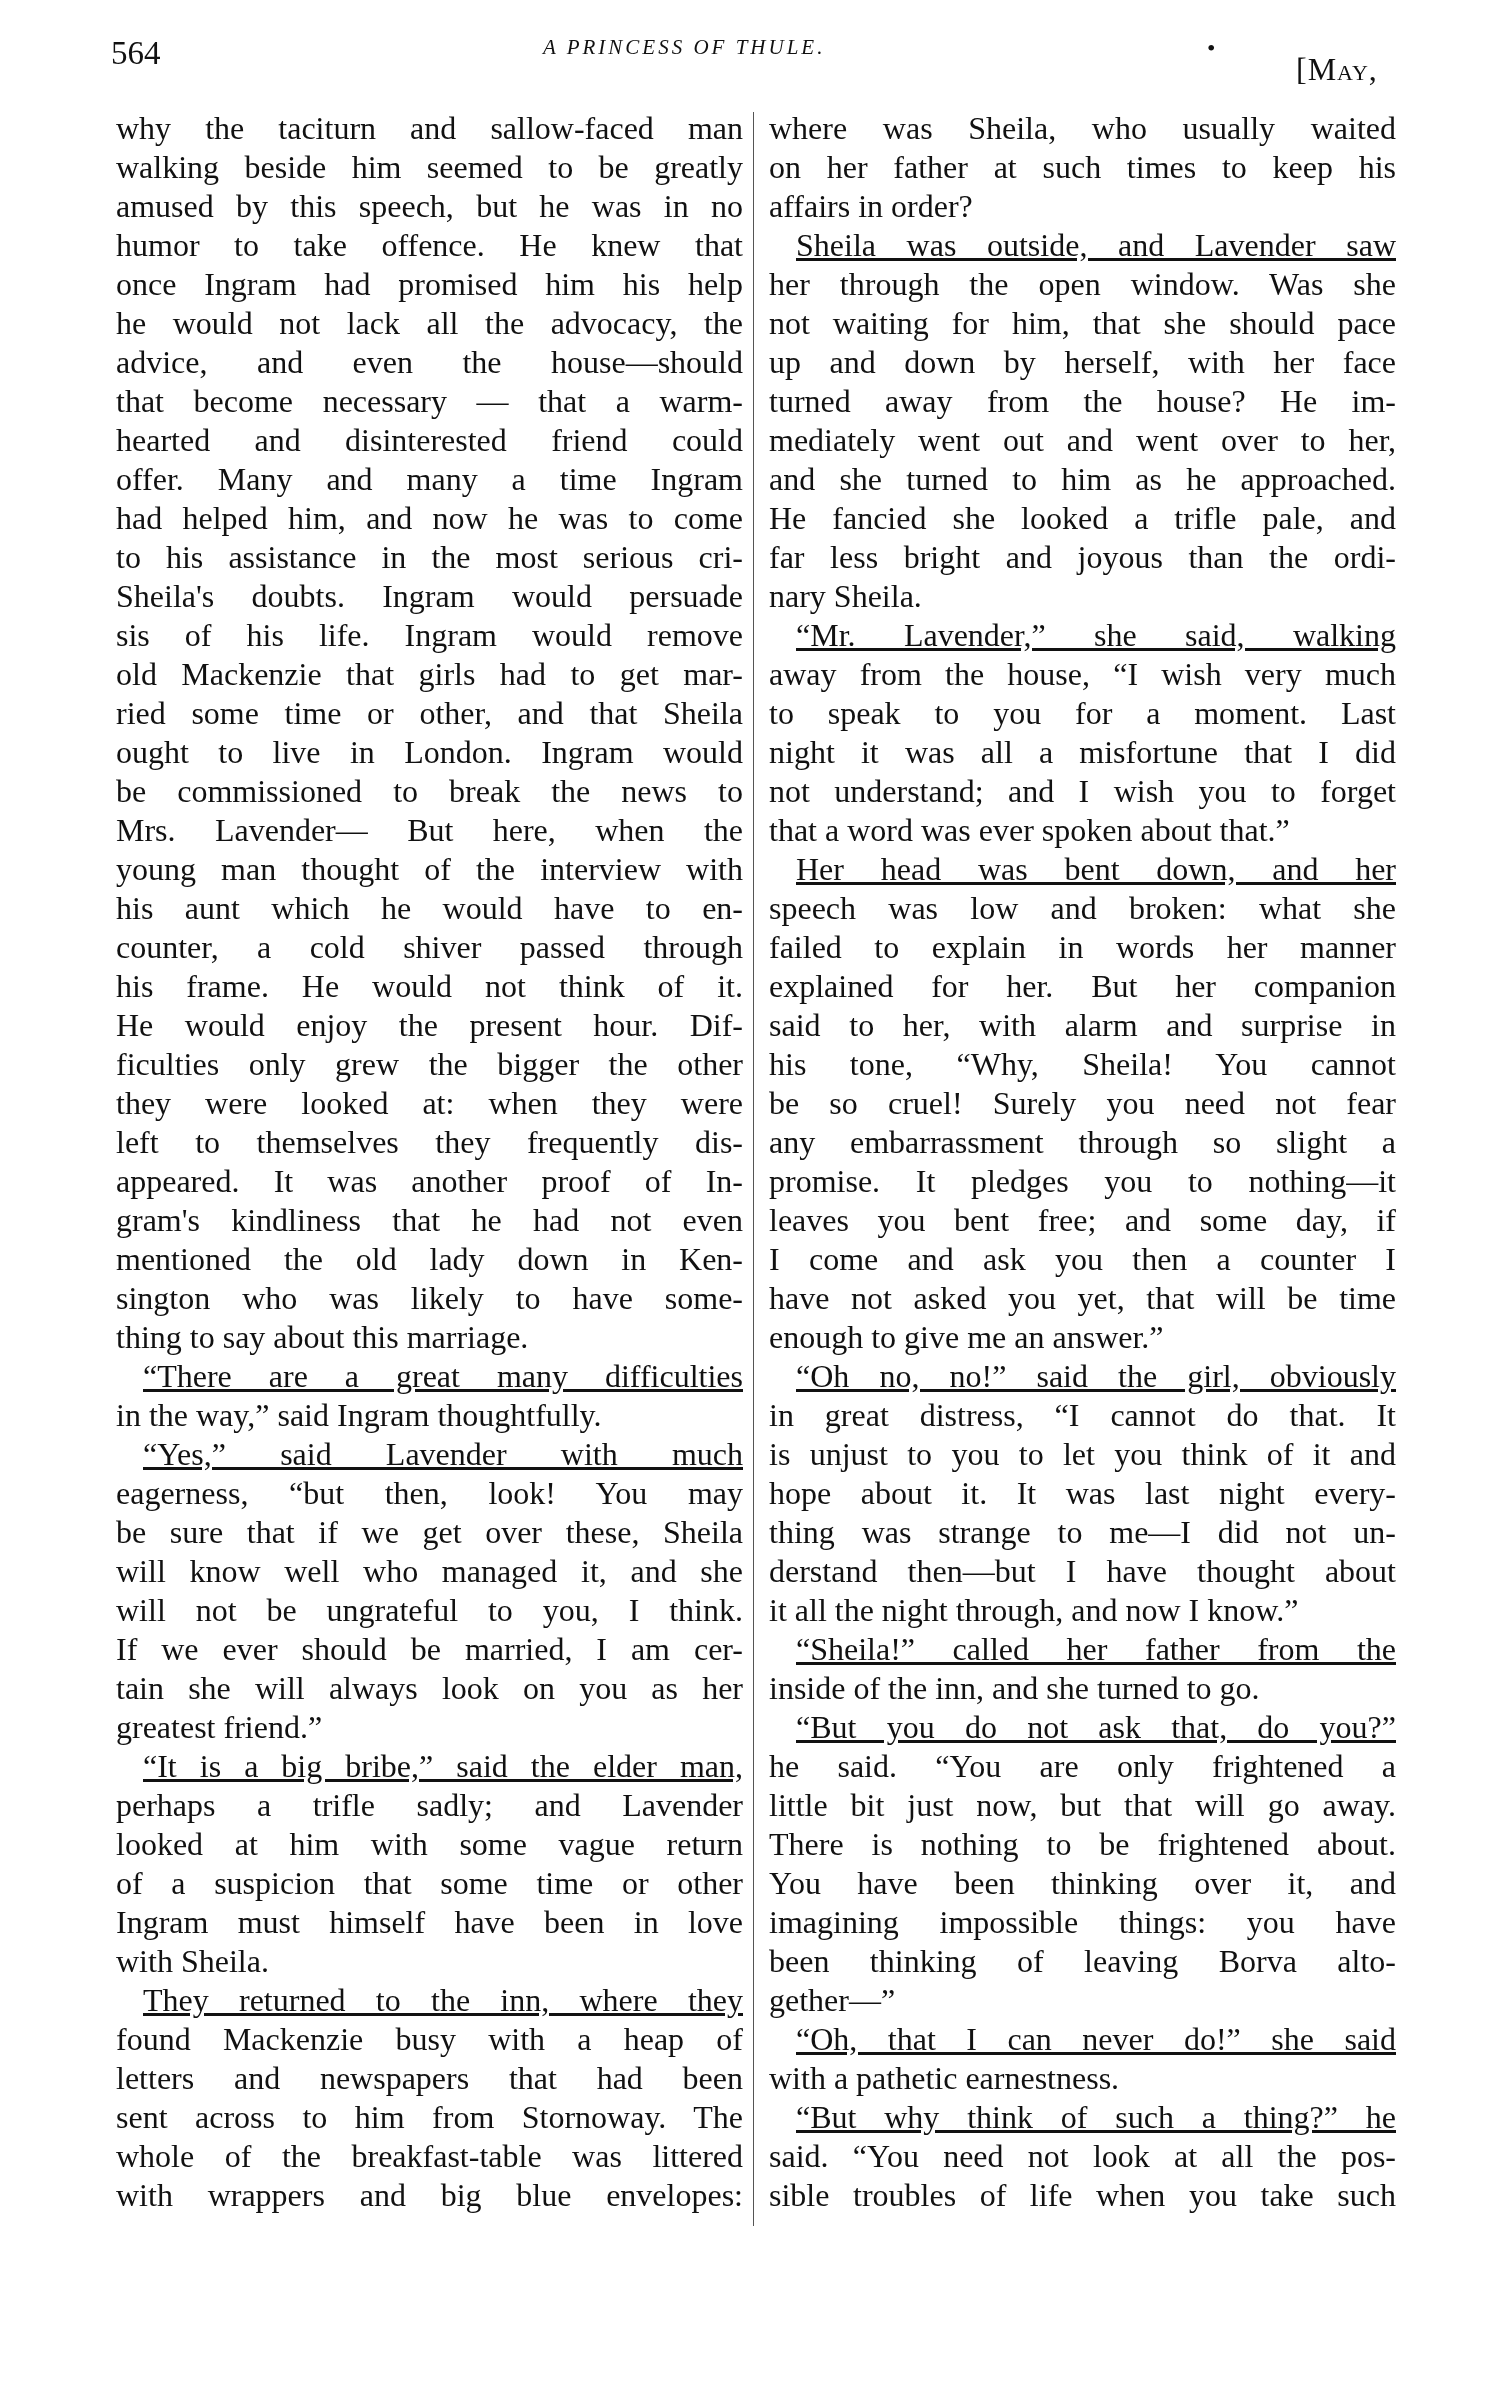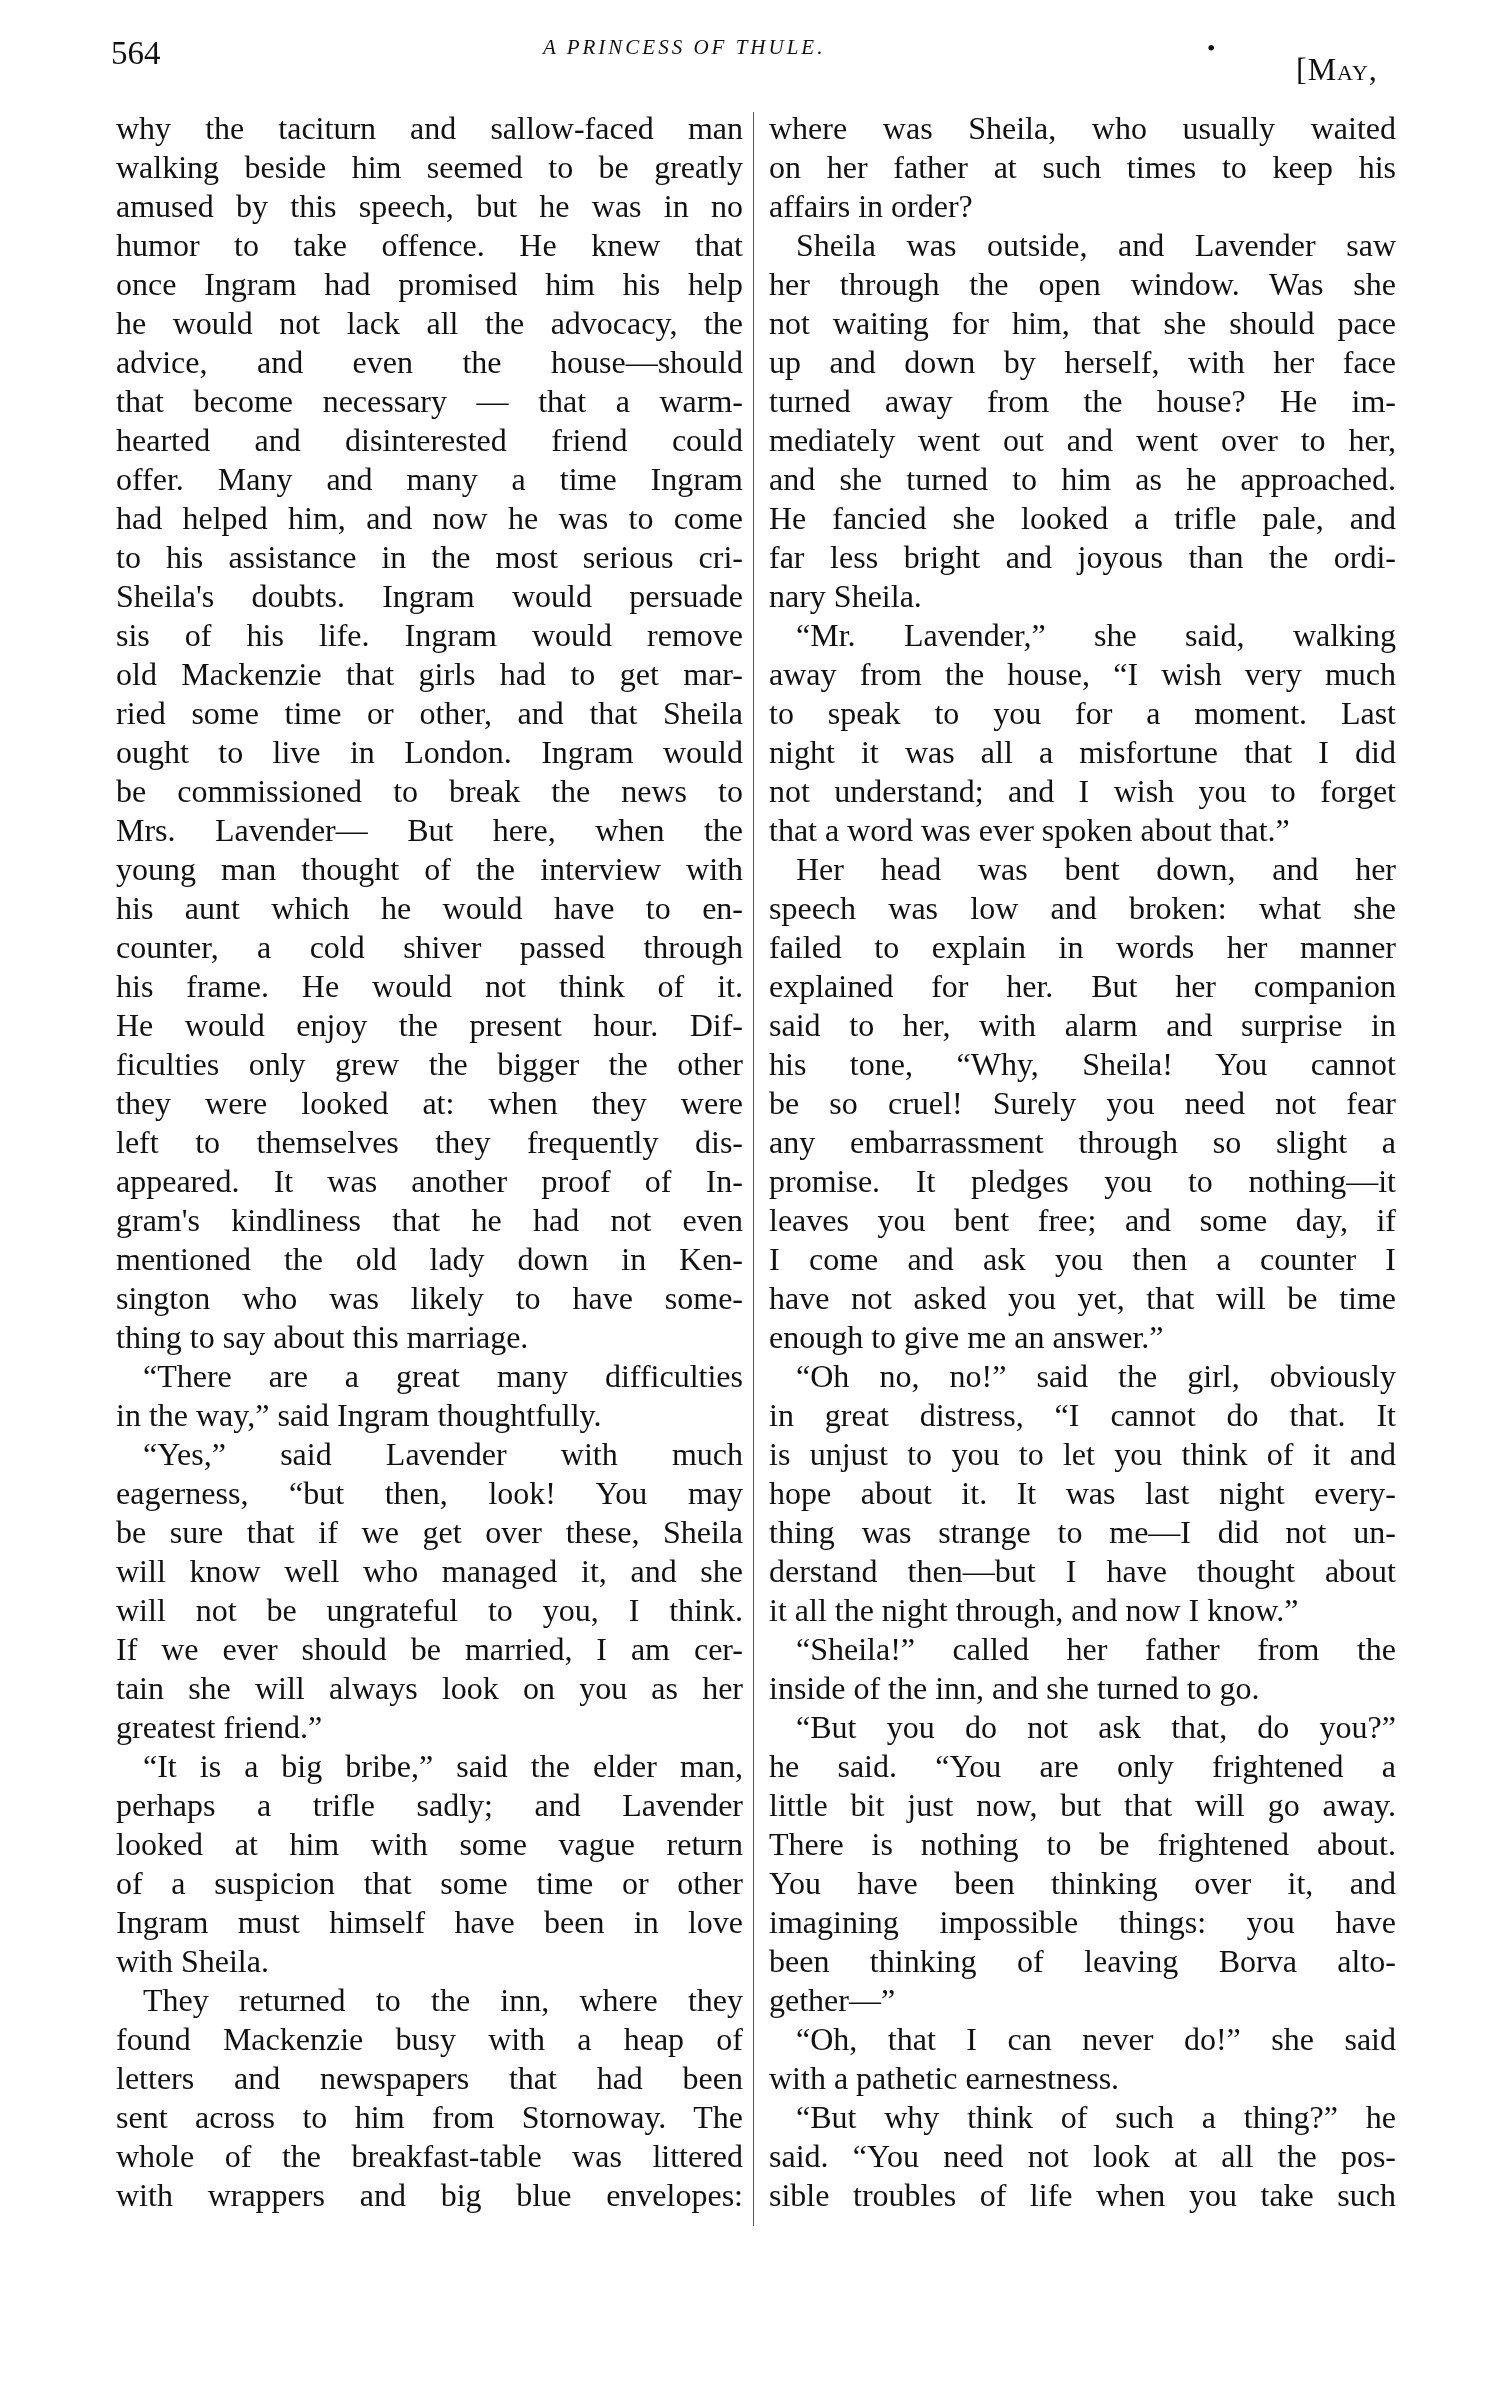--- a/index.html
+++ b/index.html
@@ -9,21 +9,21 @@
   .page-num { position: absolute; left: 111px; top: 5px; font-size: 33px; }
   .running-title { position: absolute; left: 524px; top: 5px; font-size: 21px; font-style: italic; letter-spacing: 3px; margin-left: 19px; }
   .bullet { position: absolute; left: 1207px; top: 5px; font-size: 24px; }
   .month { position: absolute; left: 1296px; top: 5px; font-size: 32px; font-variant: small-caps; letter-spacing: 1px; margin-top: 16px; }
   .col { position: absolute; top: 109px; width: 627px; font-size: 32px; line-height: 39px; }
   .col-left { left: 116px; }
   .col-right { left: 769px; }
   .rule { position: absolute; left: 753px; top: 112px; width: 1px; height: 2114px; background: #555; }
   .line { white-space: nowrap; text-align: justify; text-align-last: justify; height: 39px; }
   .line.last { text-align-last: left; }
-  .line.indent { padding-left: 27px; }
+  .line.indent { padding-left: 27px; text-decoration: underline; }
 </style>
 </head>
 <body>
 
 <div class="header">
   <span class="page-num">564</span>
   <span class="running-title">A PRINCESS OF THULE.</span>
   <span class="bullet">•</span>
   <span class="month">[May,</span>
 </div>

